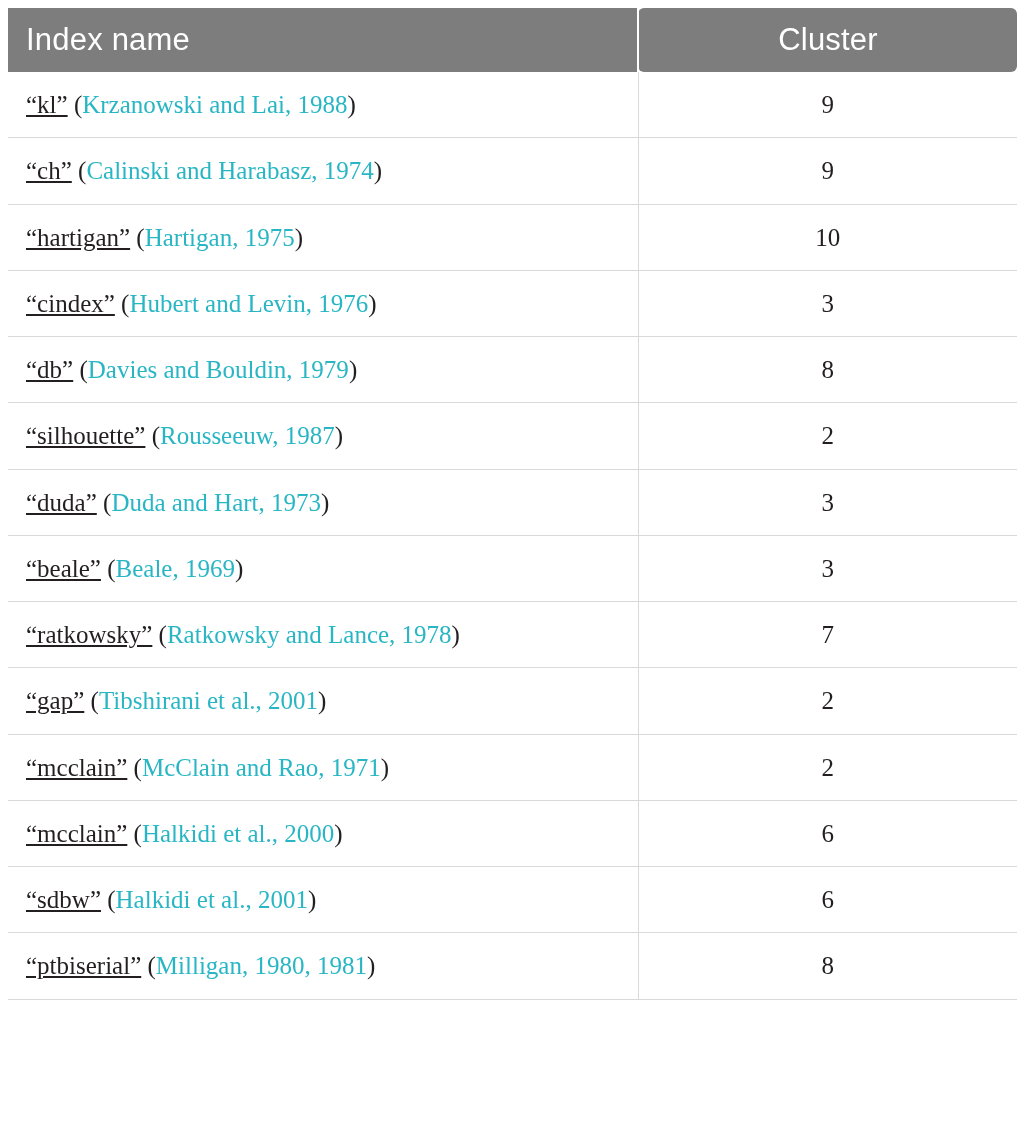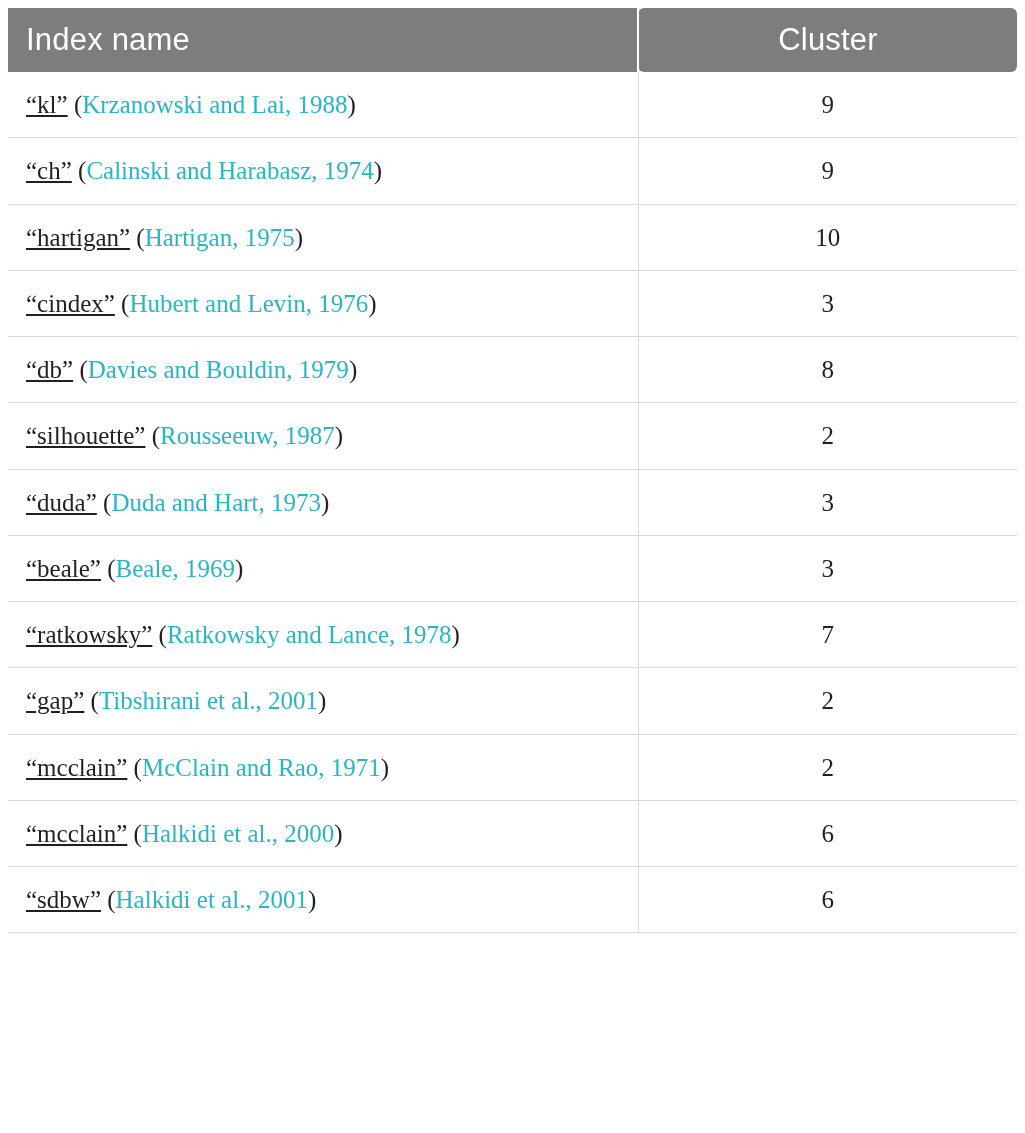--- a/index.html
+++ b/index.html
@@ -134,15 +134,19 @@
           <td class="cluster-cell">2</td>
         </tr>
         <tr>
           <td class="name-cell"><span class="quoted">“mcclain”</span> (<span class="cite">Halkidi et al., 2000</span>)</td>
           <td class="cluster-cell">6</td>
         </tr>
         <tr>
           <td class="name-cell"><span class="quoted">“sdbw”</span> (<span class="cite">Halkidi et al., 2001</span>)</td>
           <td class="cluster-cell">6</td>
         </tr>
+        <tr>
+          <td class="name-cell"><span class="quoted">“ptbiserial”</span> (<span class="cite">Milligan, 1980, 1981</span>)</td>
+          <td class="cluster-cell">8</td>
+        </tr>
       </tbody>
   </table>
 </div>
 
 </body></html>

